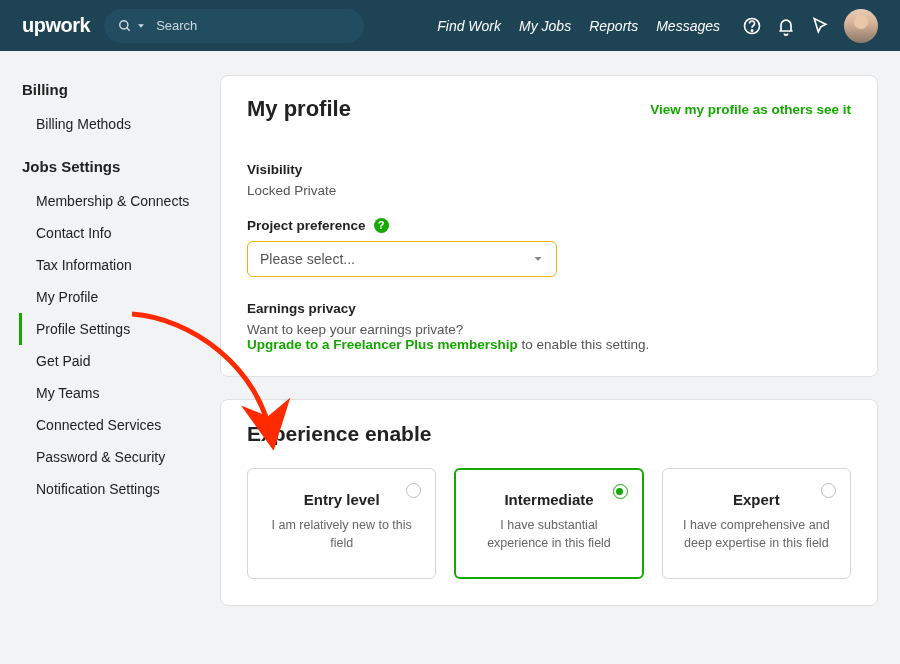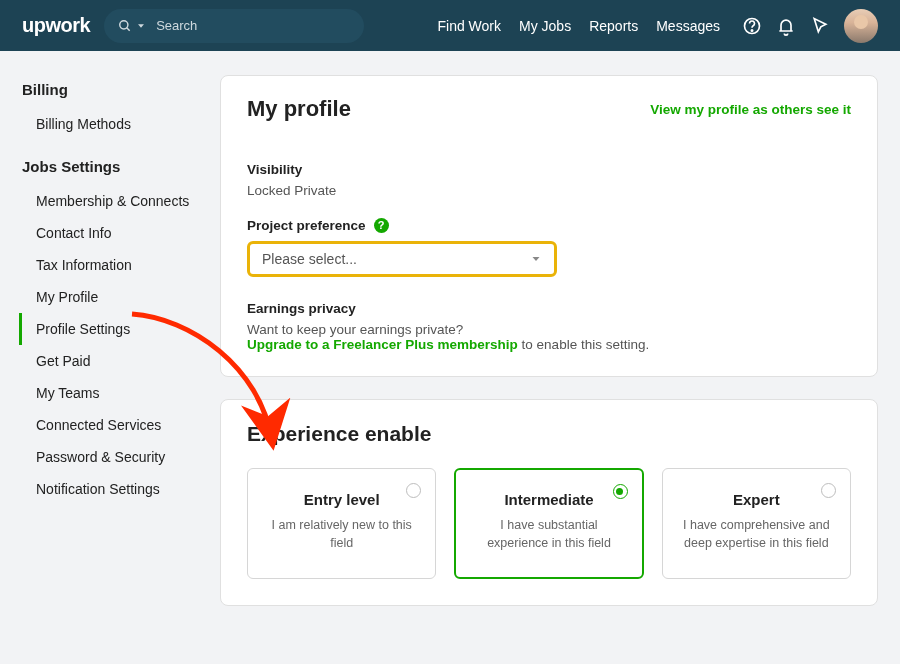--- a/index.html
+++ b/index.html
@@ -43,21 +43,21 @@
     background: transparent;
     border: none;
     outline: none;
     color: #84cc16;
     font-size: 13px;
     flex: 1;
   }
   .search-wrap input::placeholder { color: #cfd9de; }
   .header-spacer { flex: 1; }
   .nav-links { display: flex; gap: 18px; }
-  .nav-link { color: #fff; font-size: 14px; cursor: pointer; }
+  .nav-link { color: #fff; font-size: 14px; cursor: pointer; font-style: italic; }
   .header-icons { display: flex; align-items: center; gap: 14px; margin-left: 22px; }
   .header-icon { color: #fff; cursor: pointer; display: flex; align-items: center; }
   .avatar {
     width: 34px; height: 34px; border-radius: 50%;
     background: linear-gradient(180deg, #e8cdb6 0%, #d8b398 40%, #8a796c 100%);
     overflow: hidden;
     position: relative;
   }
   .avatar::after{
     content:"";
@@ -141,21 +141,21 @@
     font-weight: 700;
     display: inline-flex;
     align-items: center;
     justify-content: center;
     line-height: 1;
   }
   .select {
     margin-top: 8px;
     width: 310px;
     height: 36px;
-    border: 3px solid #eab308;
+    border: 1px solid #eab308;
     border-radius: 6px;
     display: flex;
     align-items: center;
     justify-content: space-between;
     padding: 0 12px;
     color: #555;
     font-size: 14px;
     background: #fff;
     cursor: pointer;
   }
@@ -164,21 +164,20 @@
     font-weight: 600;
     cursor: pointer;
   }
   
   .exp-header { padding: 22px 26px 8px 26px; }
   .exp-title { font-size: 21px; font-weight: 600; }
   .exp-grid {
     display: flex;
     gap: 18px;
     padding: 14px 26px 26px 26px;
-    justify-content: flex-end;
   }
   .exp-option {
     flex: 1;
     border: 1px solid #d6d6d6;
     border-radius: 6px;
     padding: 22px 18px 26px 18px;
     text-align: center;
     position: relative;
     cursor: pointer;
     background: #fff;

